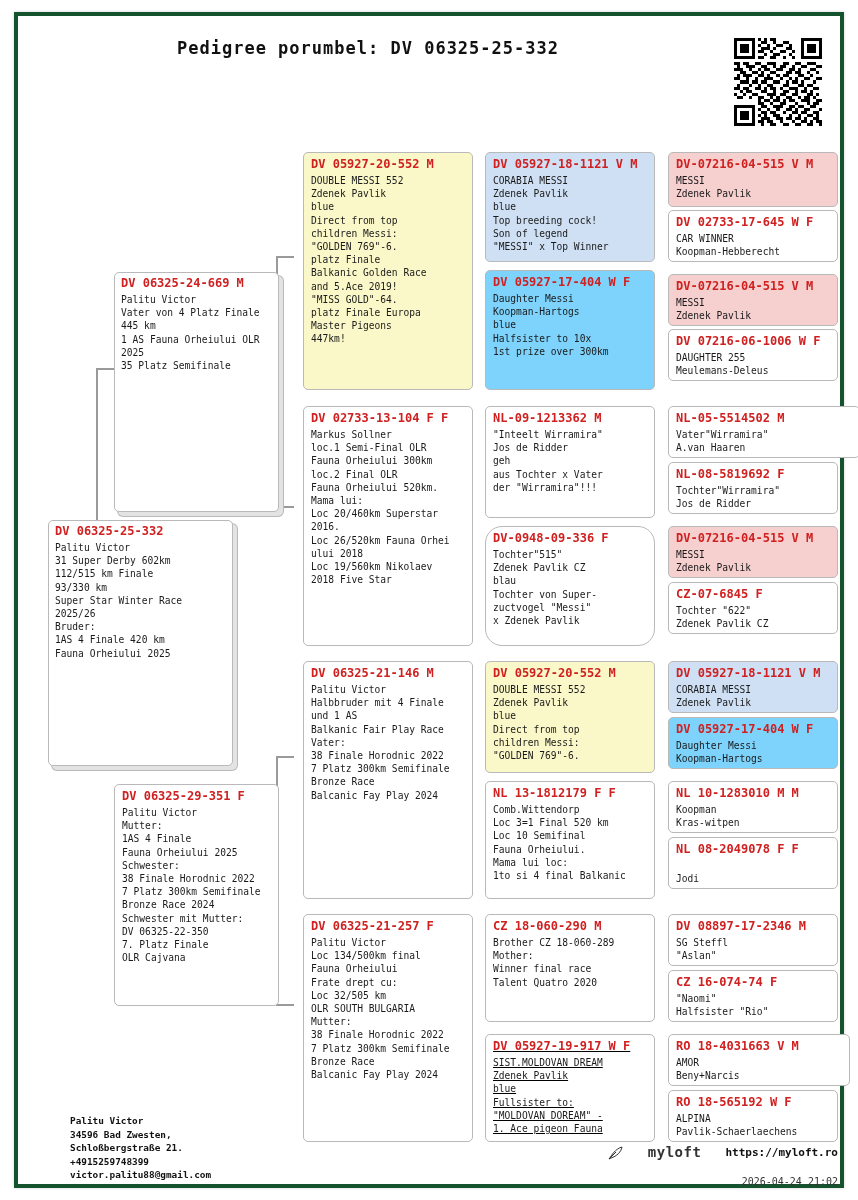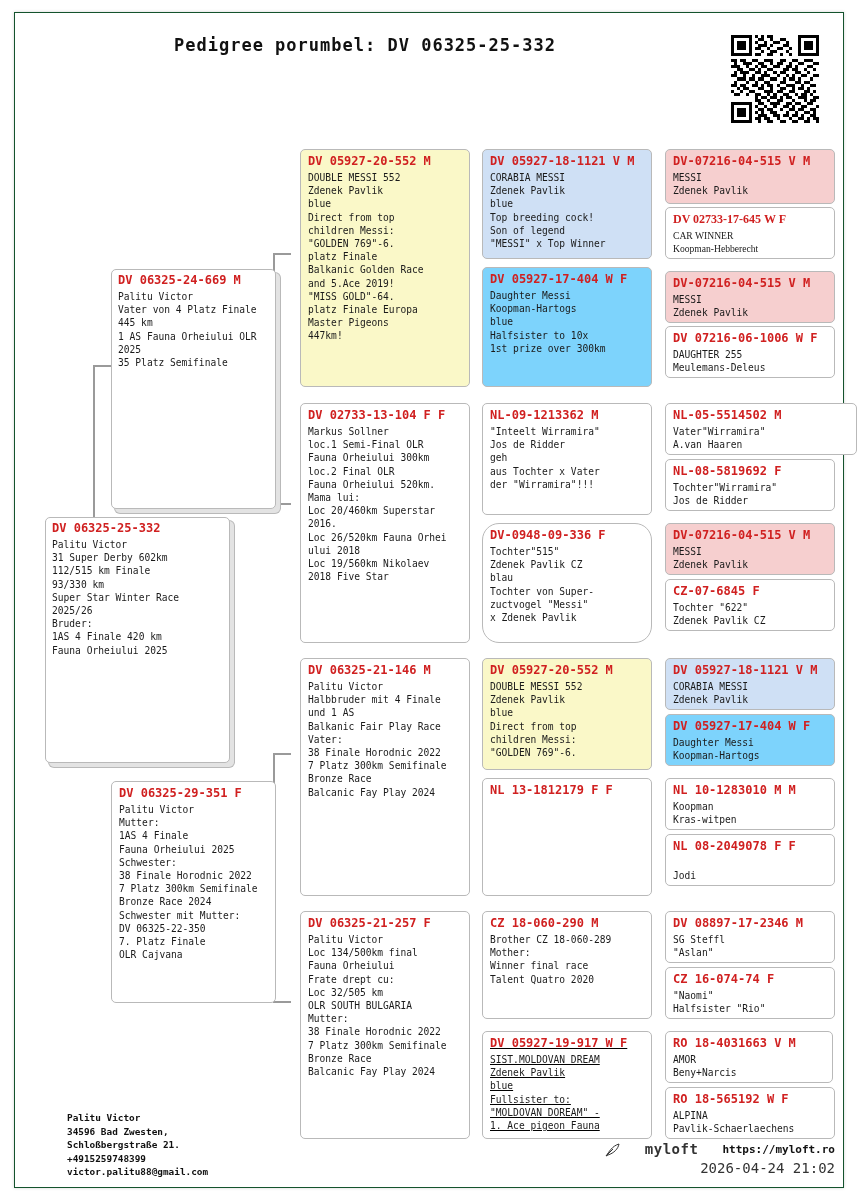--- a/index.html
+++ b/index.html
@@ -11,21 +11,21 @@
     width: 858px; height: 1200px;
     font-family: "DejaVu Sans Mono", "Liberation Mono", monospace;
     position: relative;
     overflow: hidden;
   }
   .page {
     position: absolute;
     left: 14px; top: 12px;
     width: 830px; height: 1176px;
     background: #ffffff;
-    border: 1px solid #14532d;
+    border: 4px solid #14532d;
     box-shadow: 0 0 3px rgba(0,0,0,0.18);
   }
   .title {
     position: absolute;
     left: 0; top: 22px;
     width: 700px;
     text-align: center;
     font-size: 17px;
     font-weight: bold;
     letter-spacing: 1px;
@@ -92,21 +92,21 @@
   }
   .brand {
     position: absolute;
     left: 620px; top: 1128px;
     width: 200px;
     text-align: right;
   }
   .brand .row { display: flex; align-items: center; justify-content: flex-end; gap: 24px; }
   .brand .mylogo { font-size: 14px; font-weight: bold; color: #333; letter-spacing: .5px; }
   .brand .url { font-size: 11px; font-weight: bold; color: #111; }
-  .brand .stamp { font-size: 14px; color: #333; margin-top: 3px; }
+  .brand .stamp { font-size: 10px; color: #333; margin-top: 16px; }
   .feather { width: 16px; height: 14px; }
 </style>
 </head>
 <body>
 
 <div class="page">
 
   <div class="title">Pedigree porumbel: DV 06325-25-332</div>
 
   <div class="qr">
@@ -470,20 +470,26 @@
     <div class="body">DOUBLE MESSI 552
 Zdenek Pavlik
 blue
 Direct from top
 children Messi:
 "GOLDEN 769"-6.</div>
   </div>
 
   <div class="card red" style="left:467px; top:765px; width:170px; height:118px;">
     <div class="hdr">NL 13-1812179 F F</div>
+    <div class="body">Comb.Wittendorp
+Loc 3=1 Final 520 km
+Loc 10  Semifinal
+Fauna Orheiului.
+Mama lui loc:
+1to si 4 final Balkanic</div>
   </div>
 
   <div class="card red" style="left:467px; top:898px; width:170px; height:108px;">
     <div class="hdr">CZ 18-060-290 M</div>
     <div class="body">Brother CZ 18-060-289
 Mother:
 Winner final race
 Talent Quatro 2020</div>
   </div>
 
@@ -495,21 +501,21 @@
 Fullsister to:
 "MOLDOVAN DOREAM" -
 1. Ace pigeon Fauna</div>
   </div>
 
   <div class="card pink" style="left:650px; top:136px; width:170px; height:55px;">
     <div class="hdr">DV-07216-04-515 V M</div>
     <div class="body">MESSI
 Zdenek Pavlik</div>
   </div>
-  <div class="card" style="left:650px; top:194px; width:170px; height:52px;font-family:Liberation Serif, serif;">
+  <div class="card" style="left:650px; top:194px; width:170px; height:52px;">
     <div class="hdr" style="color:#d02020">DV 02733-17-645 W F</div>
     <div class="body">CAR WINNER
 Koopman-Hebberecht</div>
   </div>
   <div class="card pink" style="left:650px; top:258px; width:170px; height:52px;">
     <div class="hdr">DV-07216-04-515 V M</div>
     <div class="body">MESSI
 Zdenek Pavlik</div>
   </div>
   <div class="card" style="left:650px; top:313px; width:170px; height:52px;">
@@ -563,21 +569,21 @@
   <div class="card" style="left:650px; top:898px; width:170px; height:52px;">
     <div class="hdr" style="color:#d02020">DV 08897-17-2346 M</div>
     <div class="body">SG Steffl
 "Aslan"</div>
   </div>
   <div class="card" style="left:650px; top:954px; width:170px; height:52px;">
     <div class="hdr" style="color:#d02020">CZ 16-074-74 F</div>
     <div class="body">"Naomi"
 Halfsister "Rio"</div>
   </div>
-  <div class="card" style="left:650px; top:1018px; width:168px; height:52px;">
+  <div class="card" style="left:650px; top:1018px; width:182px; height:52px;">
     <div class="hdr" style="color:#d02020">RO 18-4031663 V M</div>
     <div class="body">AMOR
 Beny+Narcis</div>
   </div>
   <div class="card" style="left:650px; top:1074px; width:170px; height:52px;">
     <div class="hdr" style="color:#d02020">RO 18-565192 W F</div>
     <div class="body">ALPINA
 Pavlik-Schaerlaechens</div>
   </div>
 

